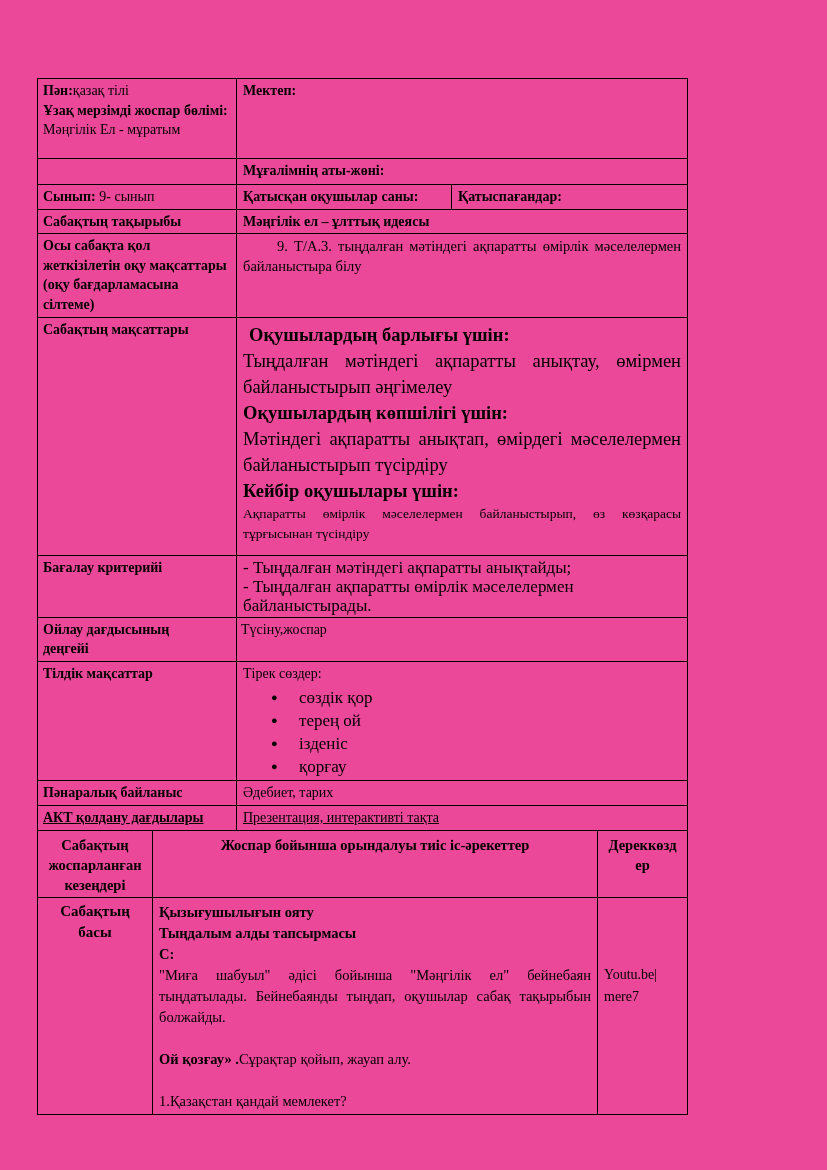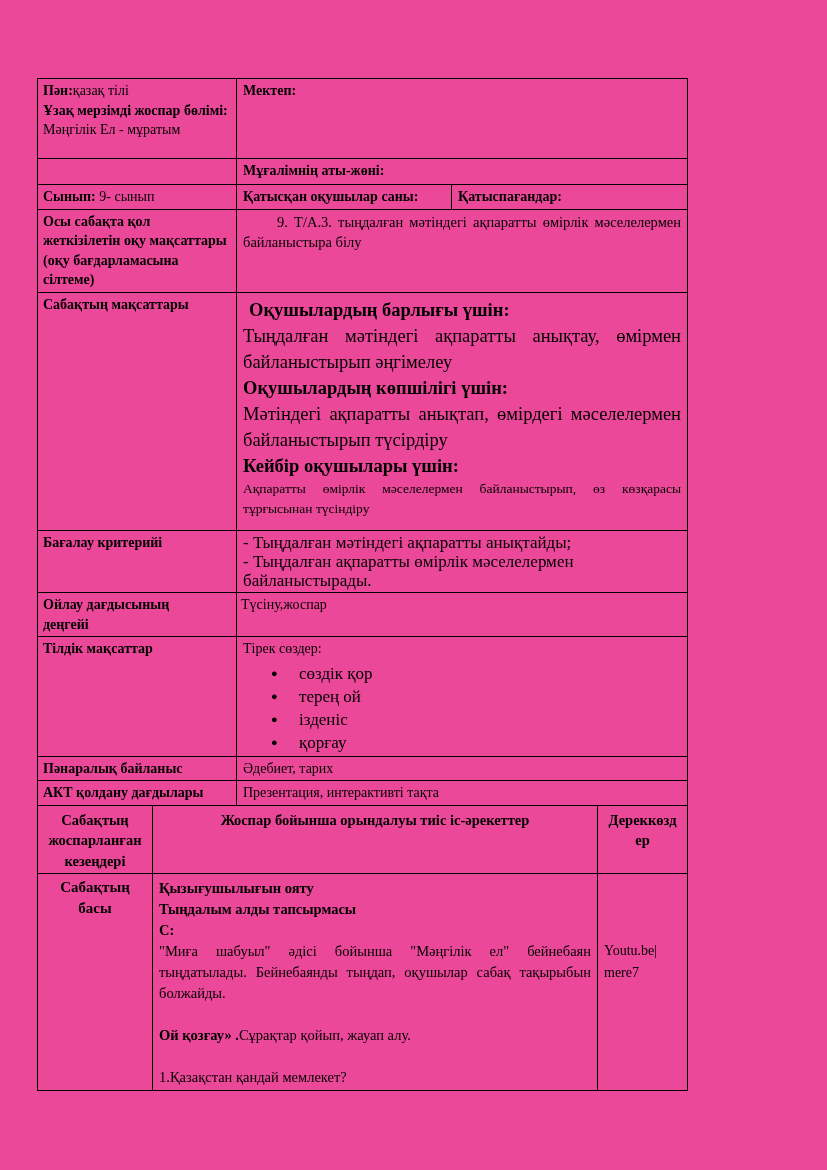--- a/index.html
+++ b/index.html
@@ -23,21 +23,21 @@
   }
   b { font-weight:bold; }
 
   
   .cA1{width:199px;} .cA2{width:215px;} .cA3{width:236px;}
   .cB1{width:115px;} .cB2{width:445px;} .cB3{width:90px;}
 
   
   .rA1{height:80px;} .rA2{height:26px;} .rA3{height:23px;} .rA4{height:23px;}
   .rA5{height:79px;} .rA6{height:238px;} .rA7{height:42px;} .rA8{height:38px;}
-  .rA9{height:112px;} .rA10{height:23px;margin-left:20px;} .rA11{height:23px;}
+  .rA9{height:112px;} .rA10{height:23px;margin-left:20px;} .rA11{height:23px;text-decoration:underline;}
   .rB1{height:40px;} .rB2{height:61px;} .rB3{height:195px;}
 
   .tblB { margin-top:-1px; }
 
   .just { text-align:justify; }
   .lbl  { padding-left:5px; }
   .pre  { white-space:pre-line;font-family:Liberation Serif, serif; }
 
   .objectives-text { text-align:justify; text-indent:34px; font-size:14.5px; line-height:20px; }
 
@@ -91,20 +91,24 @@
           <td></td>
           <td colspan="2"><b>Мұғалімнің аты-жөні:</b></td>
         </tr>
 
         <tr class="rA3">
           <td class="lbl"><b>Сынып:</b> <span>9- сынып</span></td>
           <td><b>Қатысқан оқушылар саны:</b></td>
           <td><b>Қатыспағандар:</b></td>
         </tr>
 
+        <tr class="rA4">
+          <td class="lbl"><b>Сабақтың тақырыбы</b></td>
+          <td colspan="2"><b>Мәңгілік ел – ұлттық идеясы</b></td>
+        </tr>
 
         <tr class="rA5">
           <td class="lbl"><b>Осы сабақта қол жеткізілетін оқу мақсаттары (оқу бағдарламасына сілтеме)</b></td>
           <td colspan="2">
             <p class="objectives-text">9.  Т/А.3.  тыңдалған мәтіндегі ақпаратты өмірлік мәселелермен байланыстыра білу</p>
           </td>
         </tr>
 
         <tr class="rA6">
           <td class="lbl"><b>Сабақтың мақсаттары</b></td>

